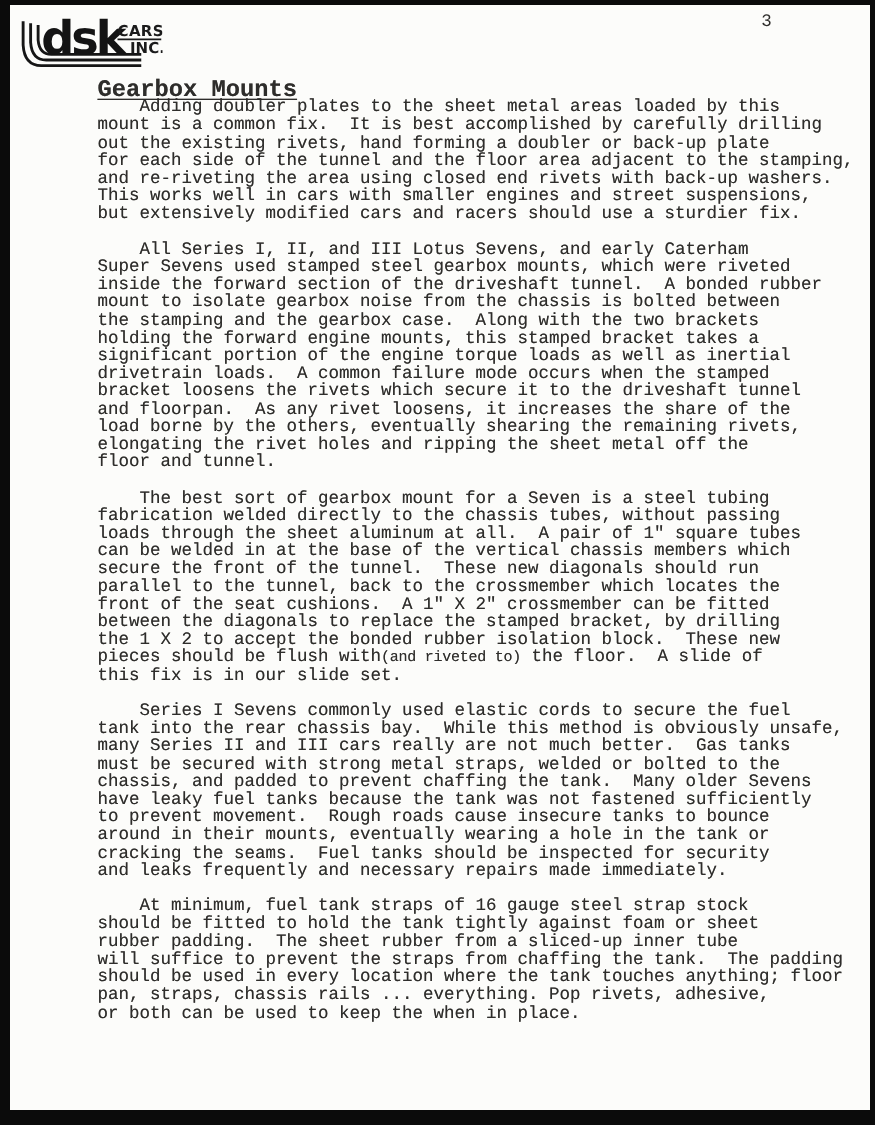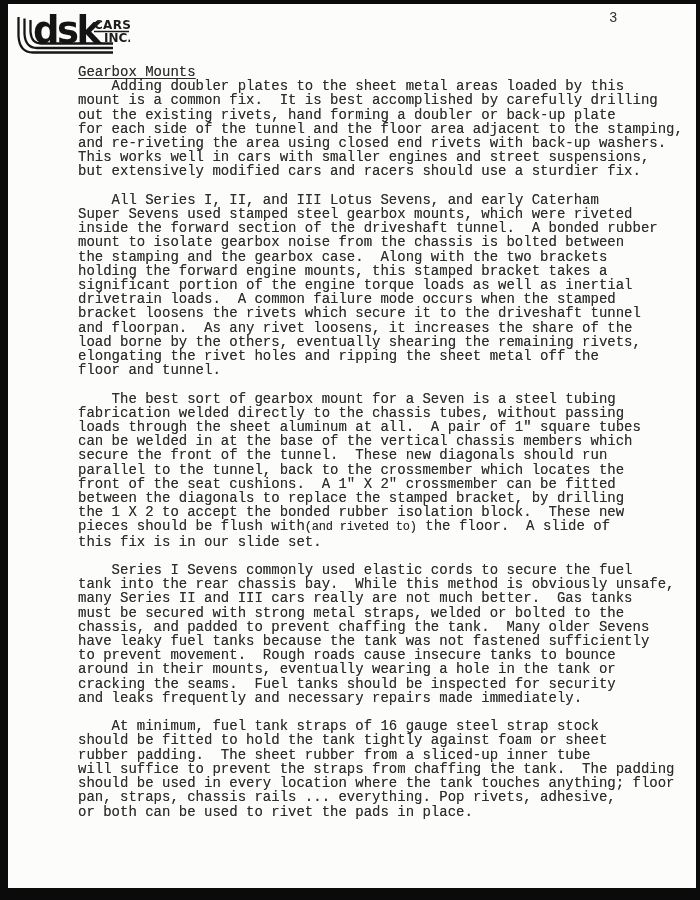--- a/index.html
+++ b/index.html
@@ -20,21 +20,21 @@
     font-size:14px;color:#2e2d2b;
   }
   .body-text{
     position:absolute;left:70px;top:61px;width:615px;
     font-size:14px;line-height:14.2px;letter-spacing:0;
     color:#2e2d2b;
     text-shadow:0 0 0.5px rgba(40,38,35,0.55);
   }
   .section-heading{
     margin:0;
-    font-size:14px;font-weight:normal;
+    font-size:19px;font-weight:bold;
     text-decoration:underline;
     text-underline-offset:2px;
     white-space:pre;
   }
   .body-text p{
     margin:0 0 14.2px 0;
     white-space:pre-wrap;
   }
   .inserted{font-size:12px;letter-spacing:-0.2px;margin-top:12px;}
   .underlined{text-underline-offset:2px;}
@@ -108,18 +108,18 @@
 to prevent movement.  Rough roads cause insecure tanks to bounce
 around in their mounts, eventually wearing a hole in the tank or
 cracking the seams.  Fuel tanks should be inspected for security
 and leaks frequently and necessary repairs made immediately.</p>
         <p><span>    At minimum, fuel tank straps of 16 gauge steel strap stock
 should be fitted to hold the tank tightly against foam or sheet
 rubber padding.  The sheet rubber from a sliced-up inner tube
 will suffice to prevent the straps from chaffing the tank.  The padding
 should be used in every location where the tank touches anything; floor
 pan, straps, chassis rails ... </span><span class="underlined">everything</span><span>. Pop rivets, adhesive,
-or both can be used to rivet the pads in place.</span></p>
+or both can be used to keep the when in place.</span></p>
       </div>
 
     </div>
   </div>
 </div>
 
 </body></html>

